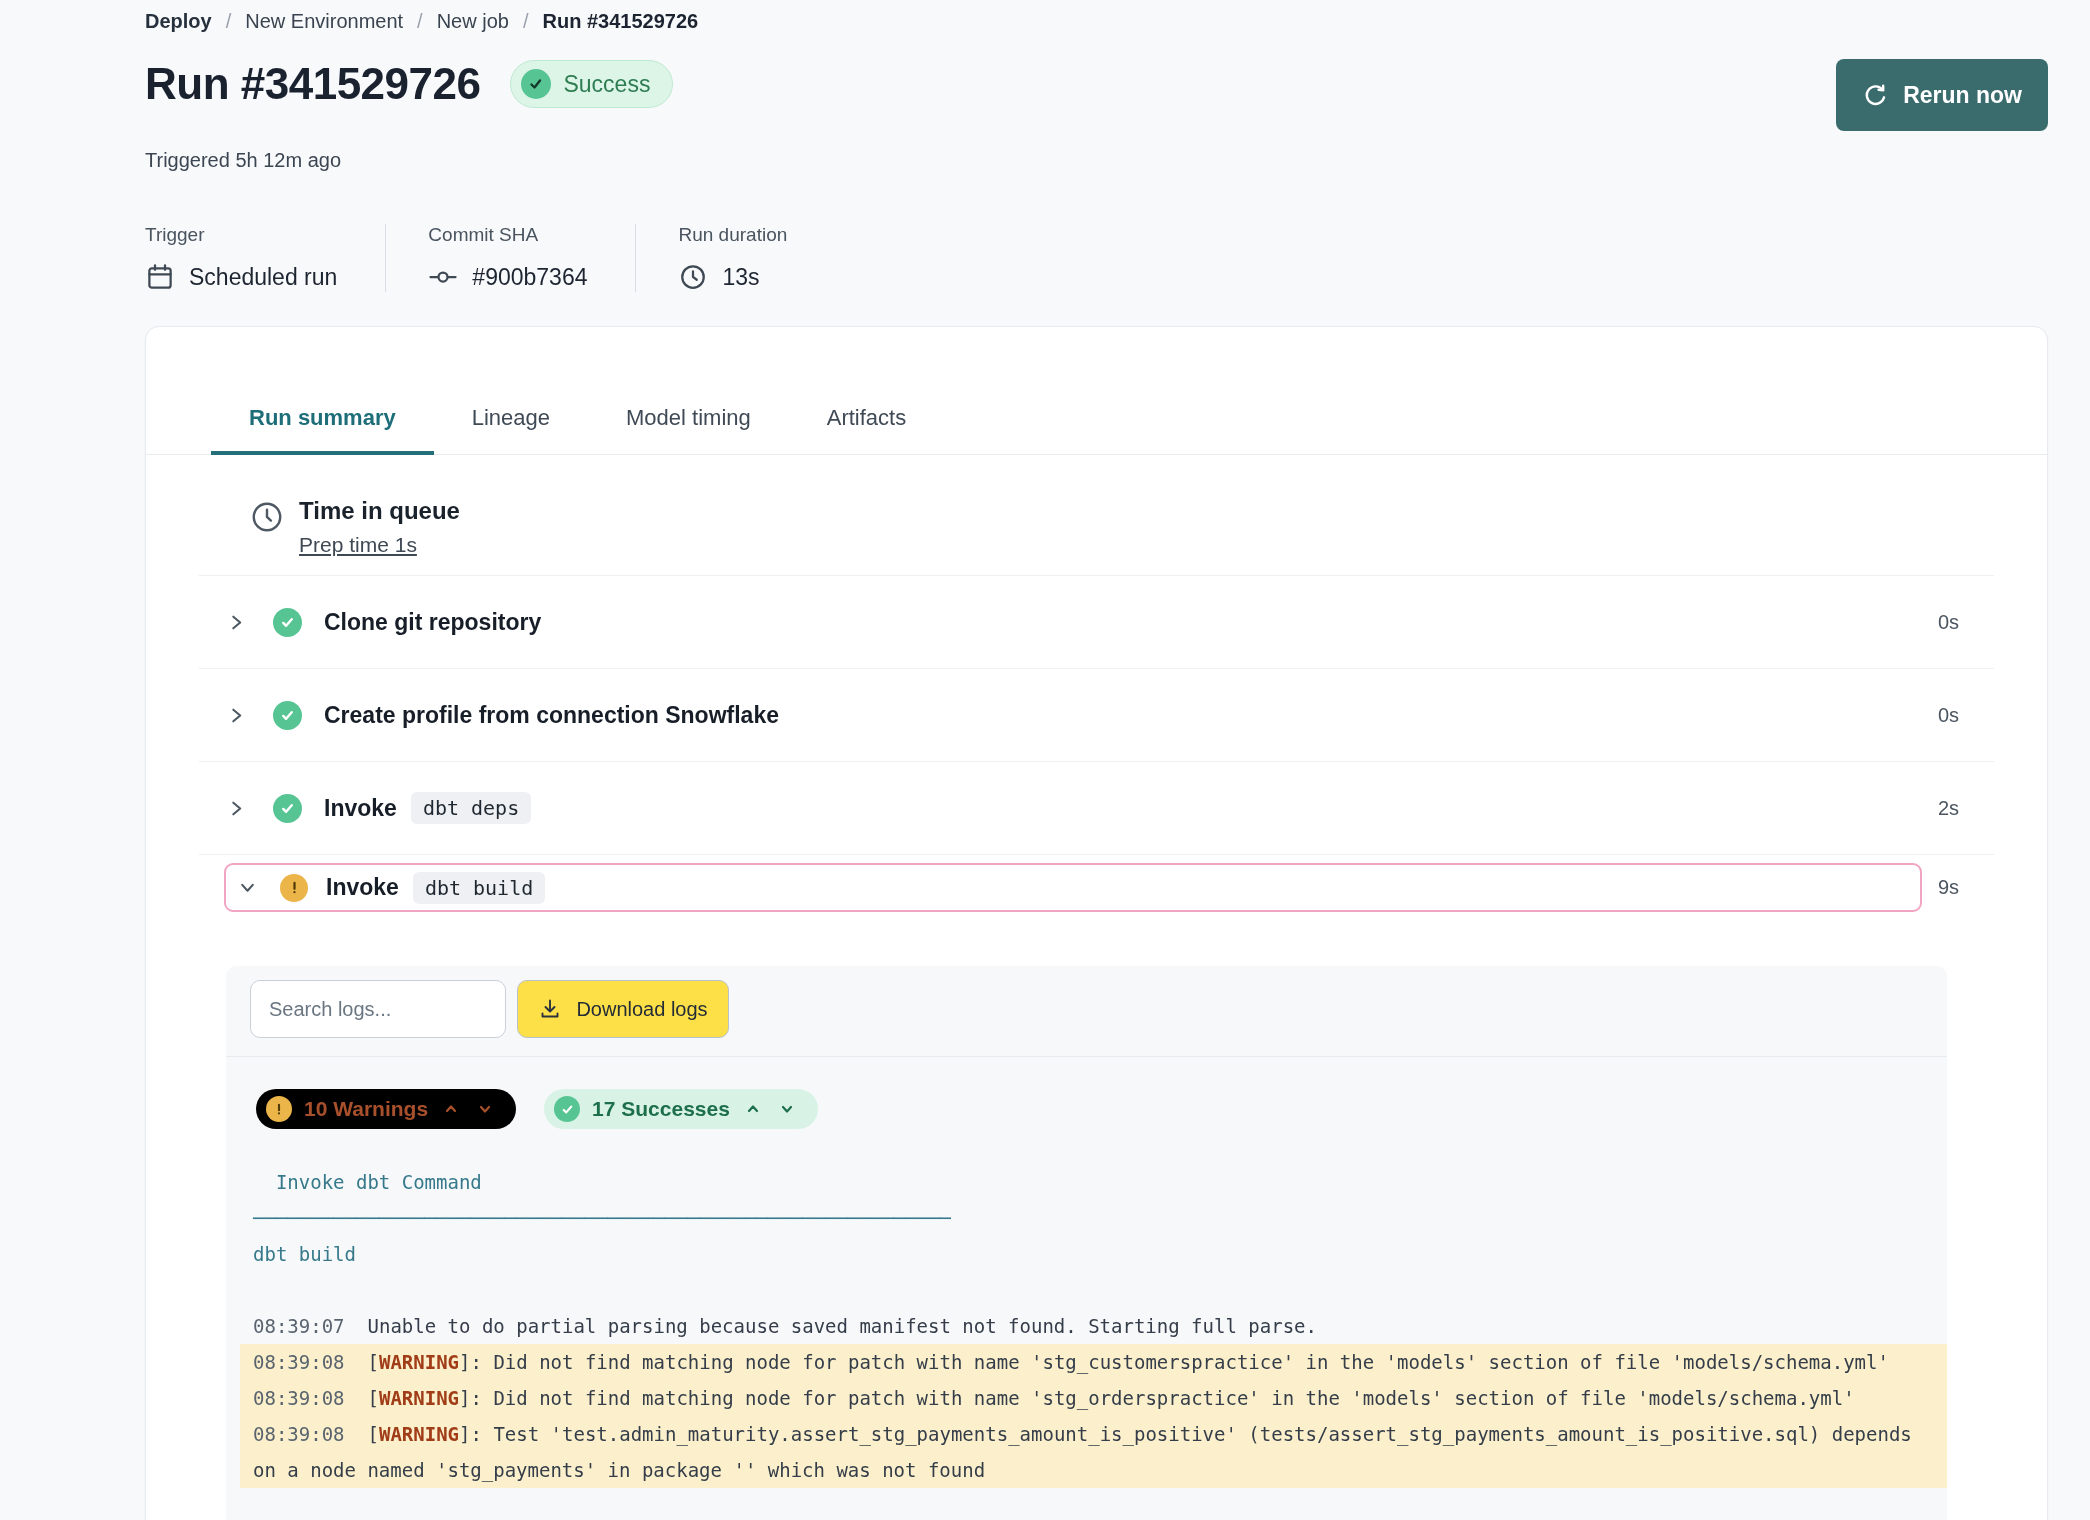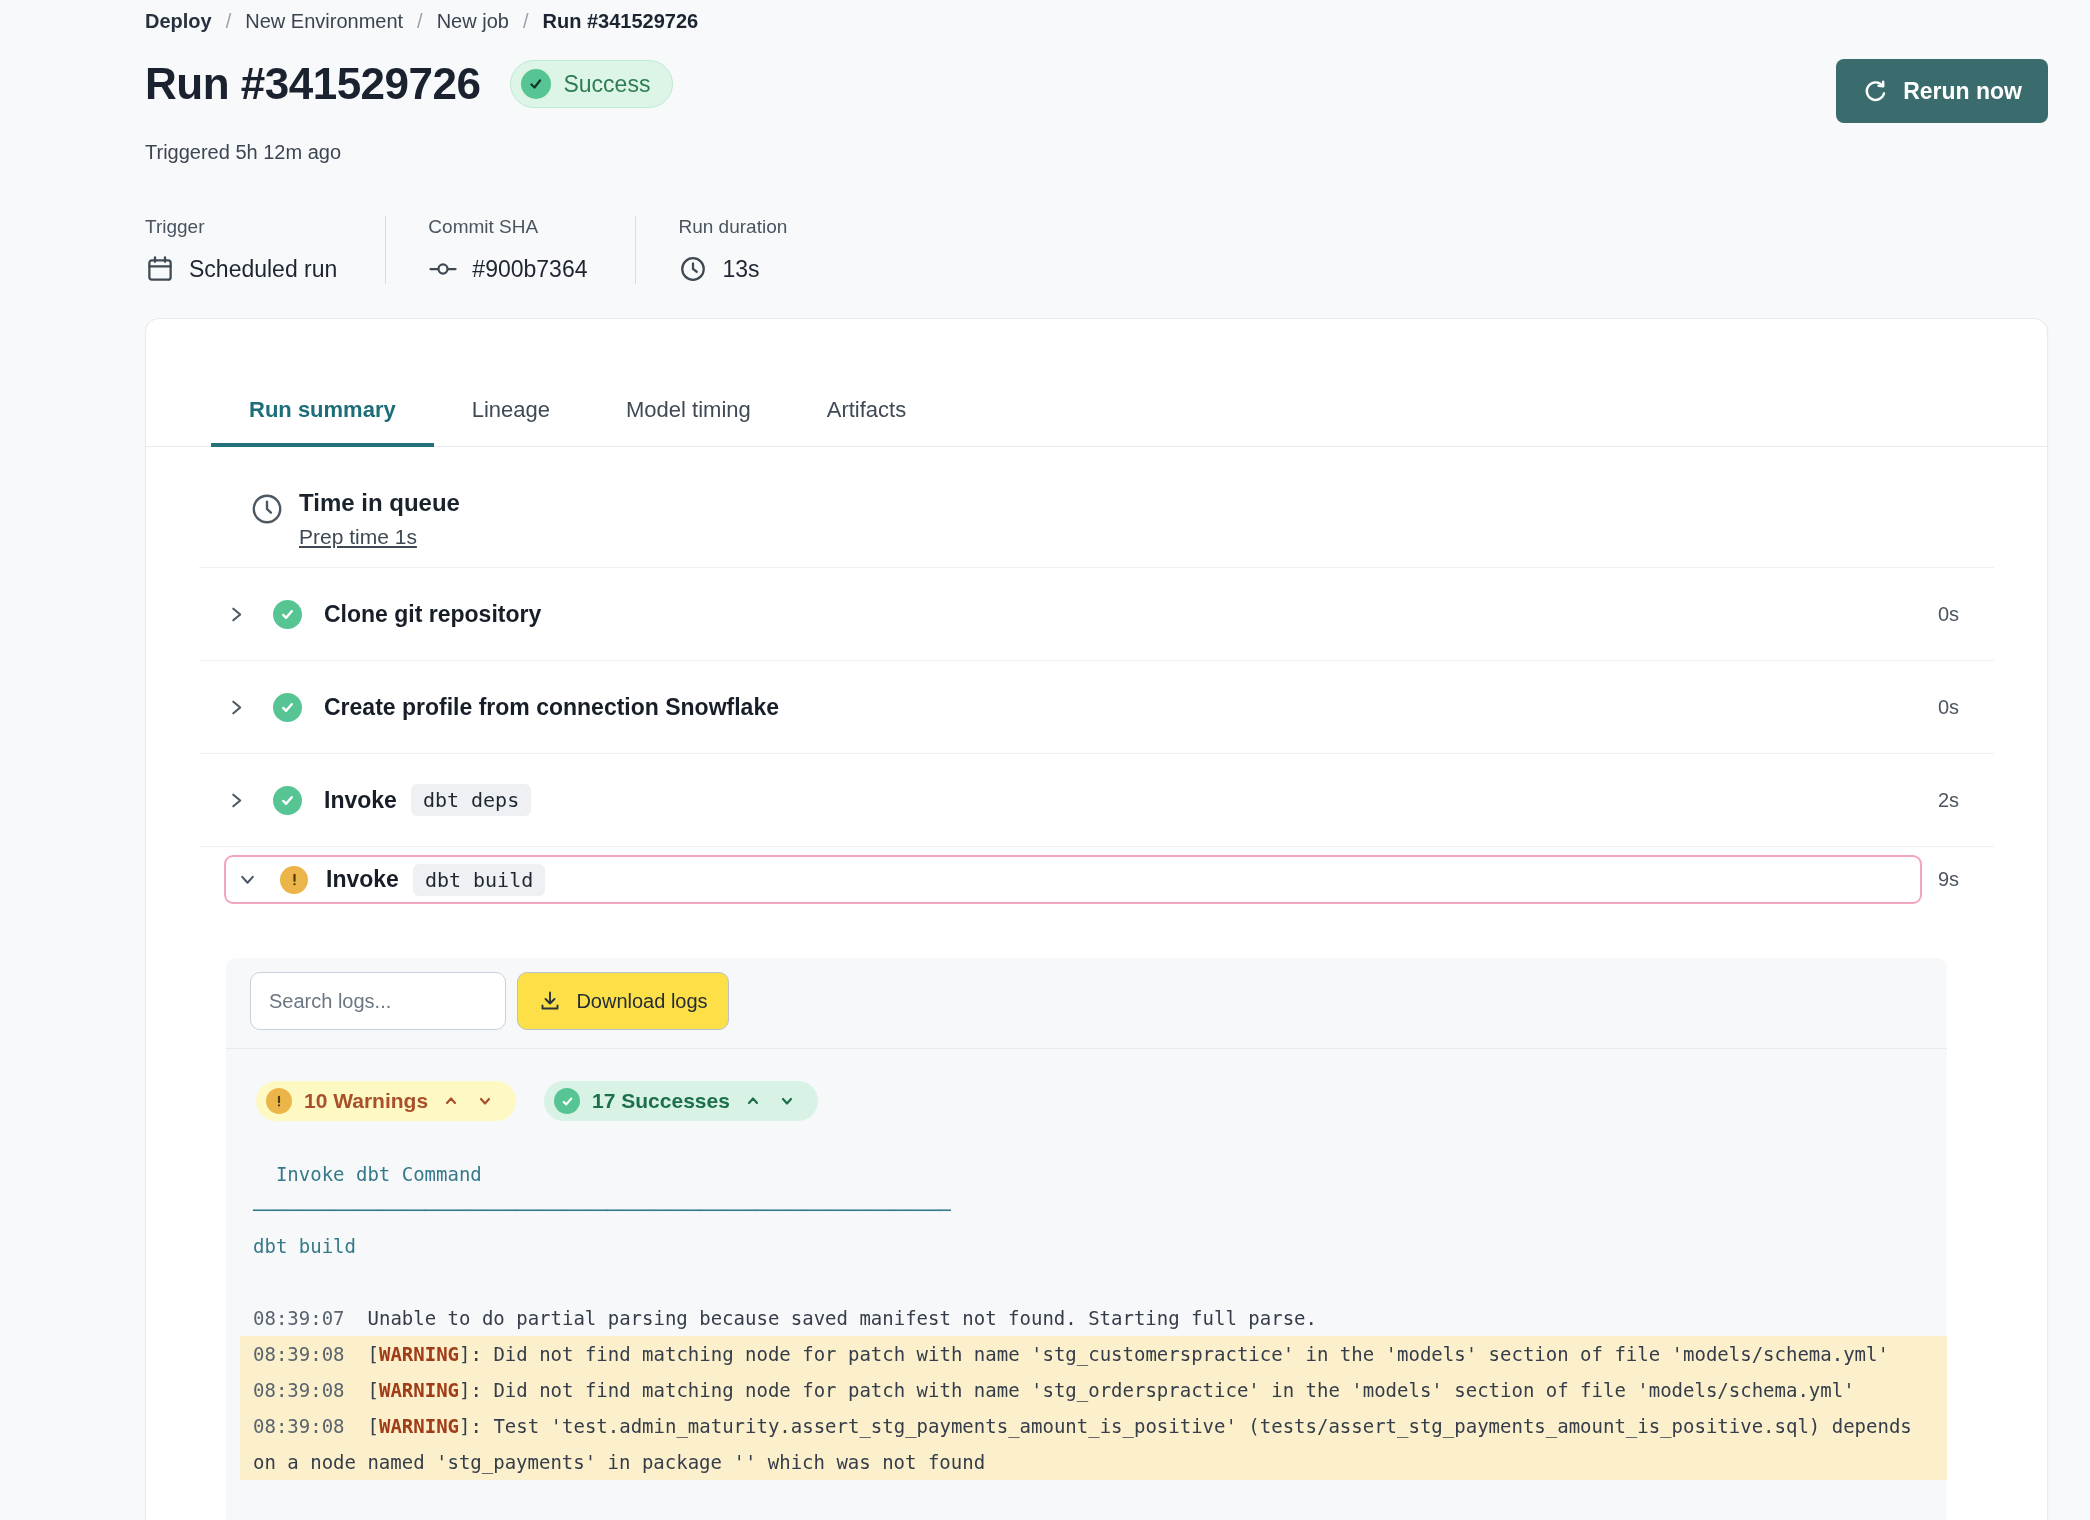--- a/index.html
+++ b/index.html
@@ -25,21 +25,21 @@
   .title-left { display:flex; align-items:center; gap:30px; }
   h1.page-title { font-size:44px; font-weight:700; color:#1a2230; letter-spacing:-0.5px; }
   .status-badge { display:inline-flex; align-items:center; gap:12px; background:#ddf5e7; border:1px solid #bfead2;
     border-radius:999px; padding:8px 22px 8px 10px; }
   .status-badge .txt { font-size:23px; color:#2e7d52; }
   .ico-circle { border-radius:50%; display:flex; align-items:center; justify-content:center; flex:0 0 auto; }
   .ico-green { background:#57c593; }
   .ico-amber { background:#ecb54a; }
 
   .rerun-btn { display:flex; align-items:center; gap:14px; background:#3a6b6d; color:#fff; border:none; cursor:pointer;
-    border-radius:8px; height:64px; padding:0 26px; font-size:23px; font-weight:600; font-family:inherit; }
+    border-radius:8px; height:72px; padding:0 26px; font-size:23px; font-weight:600; font-family:inherit; }
 
   .triggered { margin-top:18px; font-size:20px; color:#3c4653; }
 
   
   .meta-row { display:flex; margin-top:52px; }
   .meta-col { padding-right:48px; }
   .meta-col + .meta-col { border-left:1px solid #d9dee4; padding-left:42px; }
   .meta-label { font-size:19px; color:#49545f; }
   .meta-value { display:flex; align-items:center; gap:14px; margin-top:16px; font-size:23px; color:#1d2531; }
   .meta-value svg { stroke:#3f4954; }
@@ -84,21 +84,21 @@
   .search-input { width:256px; height:58px; border:1px solid #c9d0d9; border-radius:10px; background:#fff;
     padding:0 18px; font-size:20px; font-family:inherit; color:#2a323d; }
   .search-input::placeholder { color:#6b7683; }
   .download-btn { display:flex; align-items:center; justify-content:center; gap:14px; height:58px; width:212px;
     background:#fde047; border:1px solid #b9c1ca; border-radius:10px; font-size:20px; font-weight:500;
     color:#242c36; font-family:inherit; cursor:pointer; }
 
   .badges-row { display:flex; gap:28px; margin:32px 0 0 30px; }
   .pill { display:inline-flex; align-items:center; gap:12px; border-radius:999px; padding:7px 20px 7px 10px;
     font-size:21px; font-weight:700; cursor:pointer; }
-  .pill-warn { background:#fef9c3; color:#a8502b; }
+  .pill-warn { background:#000000; color:#a8502b; }
   .pill-ok { background:#d8f3e6; color:#1d6f4b; }
   .pill .chev { background:none; border:none; display:flex; align-items:center; cursor:pointer; color:inherit; padding:0 3px; }
 
   .log-body { margin-top:35px; padding-left:14px; font-family:"DejaVu Sans Mono", monospace;
     font-size:19px; line-height:36px; color:#343d49; }
   .log-line { white-space:pre; overflow:hidden; padding-left:13px; padding-right:8px; }
   .log-line.cmd { color:#35798a; }
   .log-line.warn { background:#fbf0cb; }
   .lg-time { color:#5a646f; margin-right:23px; }
   .lg-tag { color:#a03d18; font-weight:700; }

